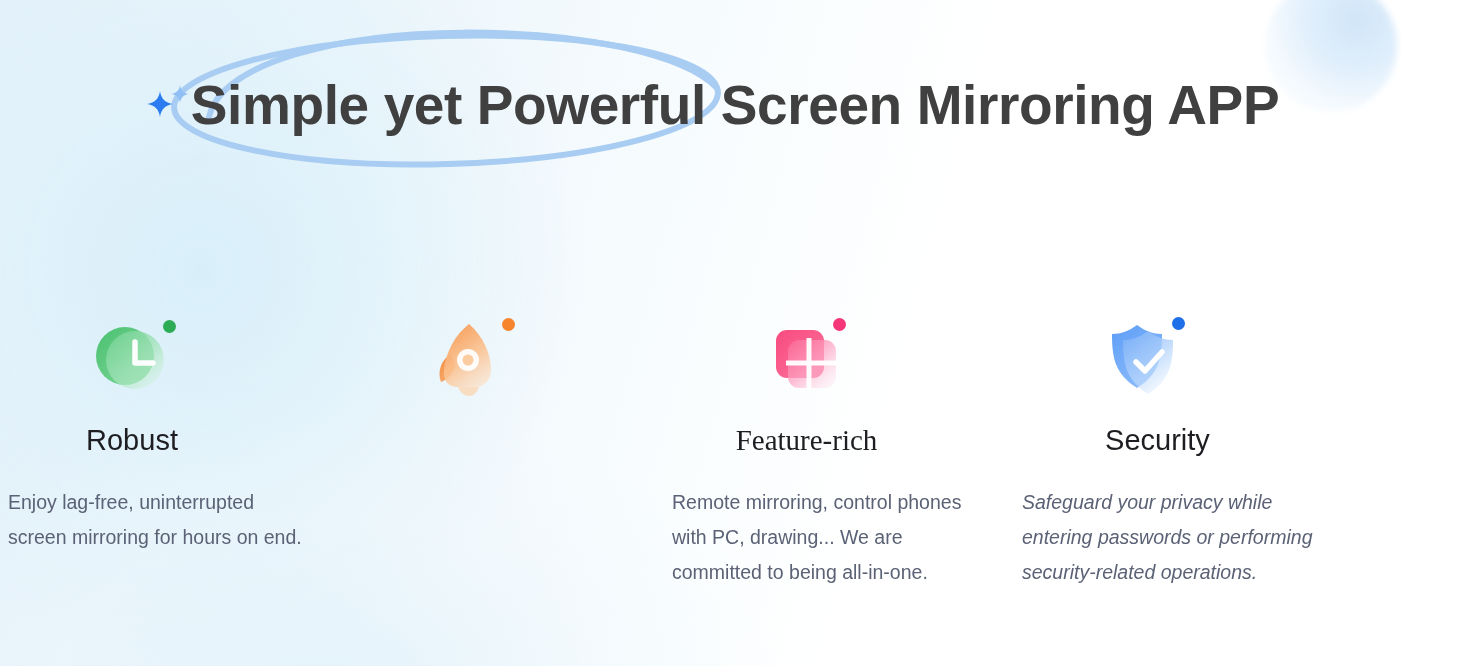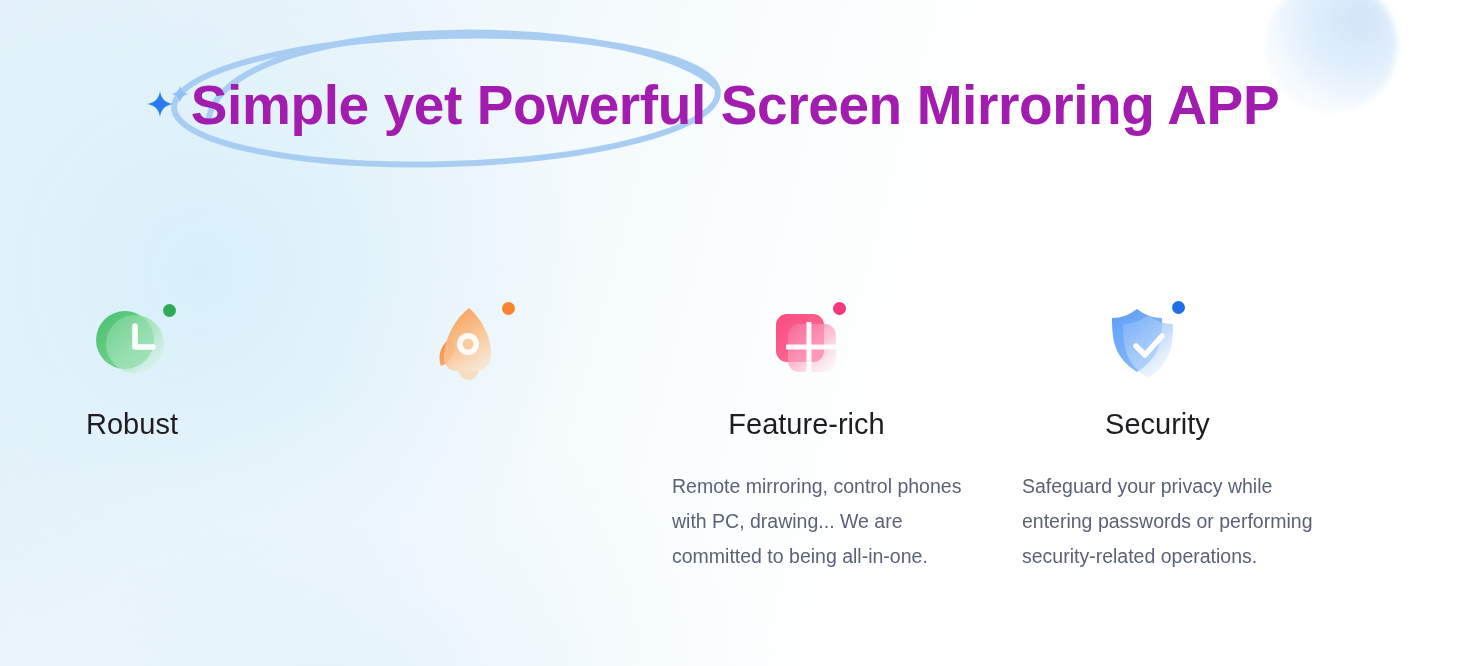--- a/index.html
+++ b/index.html
@@ -106,21 +106,21 @@
 
   .headline {
     position:relative;
     z-index:4;
     width:1470px;
     text-align:center;
     font-size:55px;
     line-height:86px;
     font-weight:700;
     letter-spacing:-.4px;
-    color:#a21caf;
+    color:#404040;
     white-space:nowrap;
   }
   .headline .hl-em { }
   .headline .hl-rest { }
 
   
   .annot-ellipse {
     position:absolute;
     left:164px;
     top:-45px;
@@ -135,21 +135,21 @@
     position:absolute;
     z-index:5;
   }
   .sparkle-big { left:146px; top:28px; }
   .sparkle-small { left:170px; top:22px; }
 
   
   .features {
     position:absolute;
     left:0;
-    top:295px;
+    top:311px;
     width:1344px;
     display:flex;
     z-index:6;
   }
 
   .feature {
     width:382px;
     padding:0 0 0 0;
     position:relative;
   }
@@ -178,36 +178,36 @@
   .feat-title {
     margin-top:16px;
     font-size:29px;
     line-height:34px;
     font-weight:400;
     color:#1e1e22;
     text-align:center;
   }
   .feature:nth-child(1) .feat-title { padding-right:72px; }
   .feature:nth-child(2) .feat-title { padding-right:72px; }
-  .feature:nth-child(3) .feat-title { padding-right:67px; }
+  .feature:nth-child(3) .feat-title { padding-right:67px;font-family:Liberation Serif, serif; }
   .feature:nth-child(4) .feat-title { padding-right:37px; }
 
   .feat-desc {
     margin-top:28px;
     font-size:19.5px;
     line-height:35px;
     font-weight:400;
     color:#5b6276;
     text-align:left;
     max-width:300px;
   }
   .feature:nth-child(1) .feat-desc { margin-left:8px; }
   .feature:nth-child(2) .feat-desc { margin-left:8px; }
   .feature:nth-child(3) .feat-desc { margin-left:0; max-width:300px; }
-  .feature:nth-child(4) .feat-desc { margin-left:14px; max-width:310px; }
+  .feature:nth-child(4) .feat-desc { margin-left:14px; max-width:310px;font-style:italic; }
 
   .badge-dot {
     position:absolute;
     width:13px;
     height:13px;
     border-radius:50%;
     top:4px;
     right:-2px;
   }
 </style>
@@ -259,20 +259,21 @@
             </linearGradient>
           </defs>
           <circle cx="36" cy="40" r="29" fill="url(#gClockA)"></circle>
           <circle cx="46" cy="44" r="29" fill="url(#gClockB)"></circle>
           <path d="M46 26 L46 47 L64 47" stroke="#ffffff" stroke-width="5.5" stroke-linecap="round" stroke-linejoin="round" fill="none" opacity=".97"></path>
         </svg>
         <span class="badge-dot" style="background:#2eab55;top:4px;right:-1px;"></span>
       </div>
     </div>
     <div class="feat-title">Robust</div>
+    <div class="feat-desc">Enjoy lag-free, uninterrupted screen mirroring for hours on end.</div>
   </div>
 
   <div class="feature">
     <div class="icon-slot">
       <div class="icon-box">
         <svg width="86" height="86" viewBox="0 0 86 86" fill="none">
           <defs>
             <linearGradient id="gRocket" x1="22" y1="12" x2="64" y2="72" gradientUnits="userSpaceOnUse">
               <stop offset="0" stop-color="#f79a55"></stop>
               <stop offset=".5" stop-color="#fbc18e" stop-opacity=".9"></stop>

